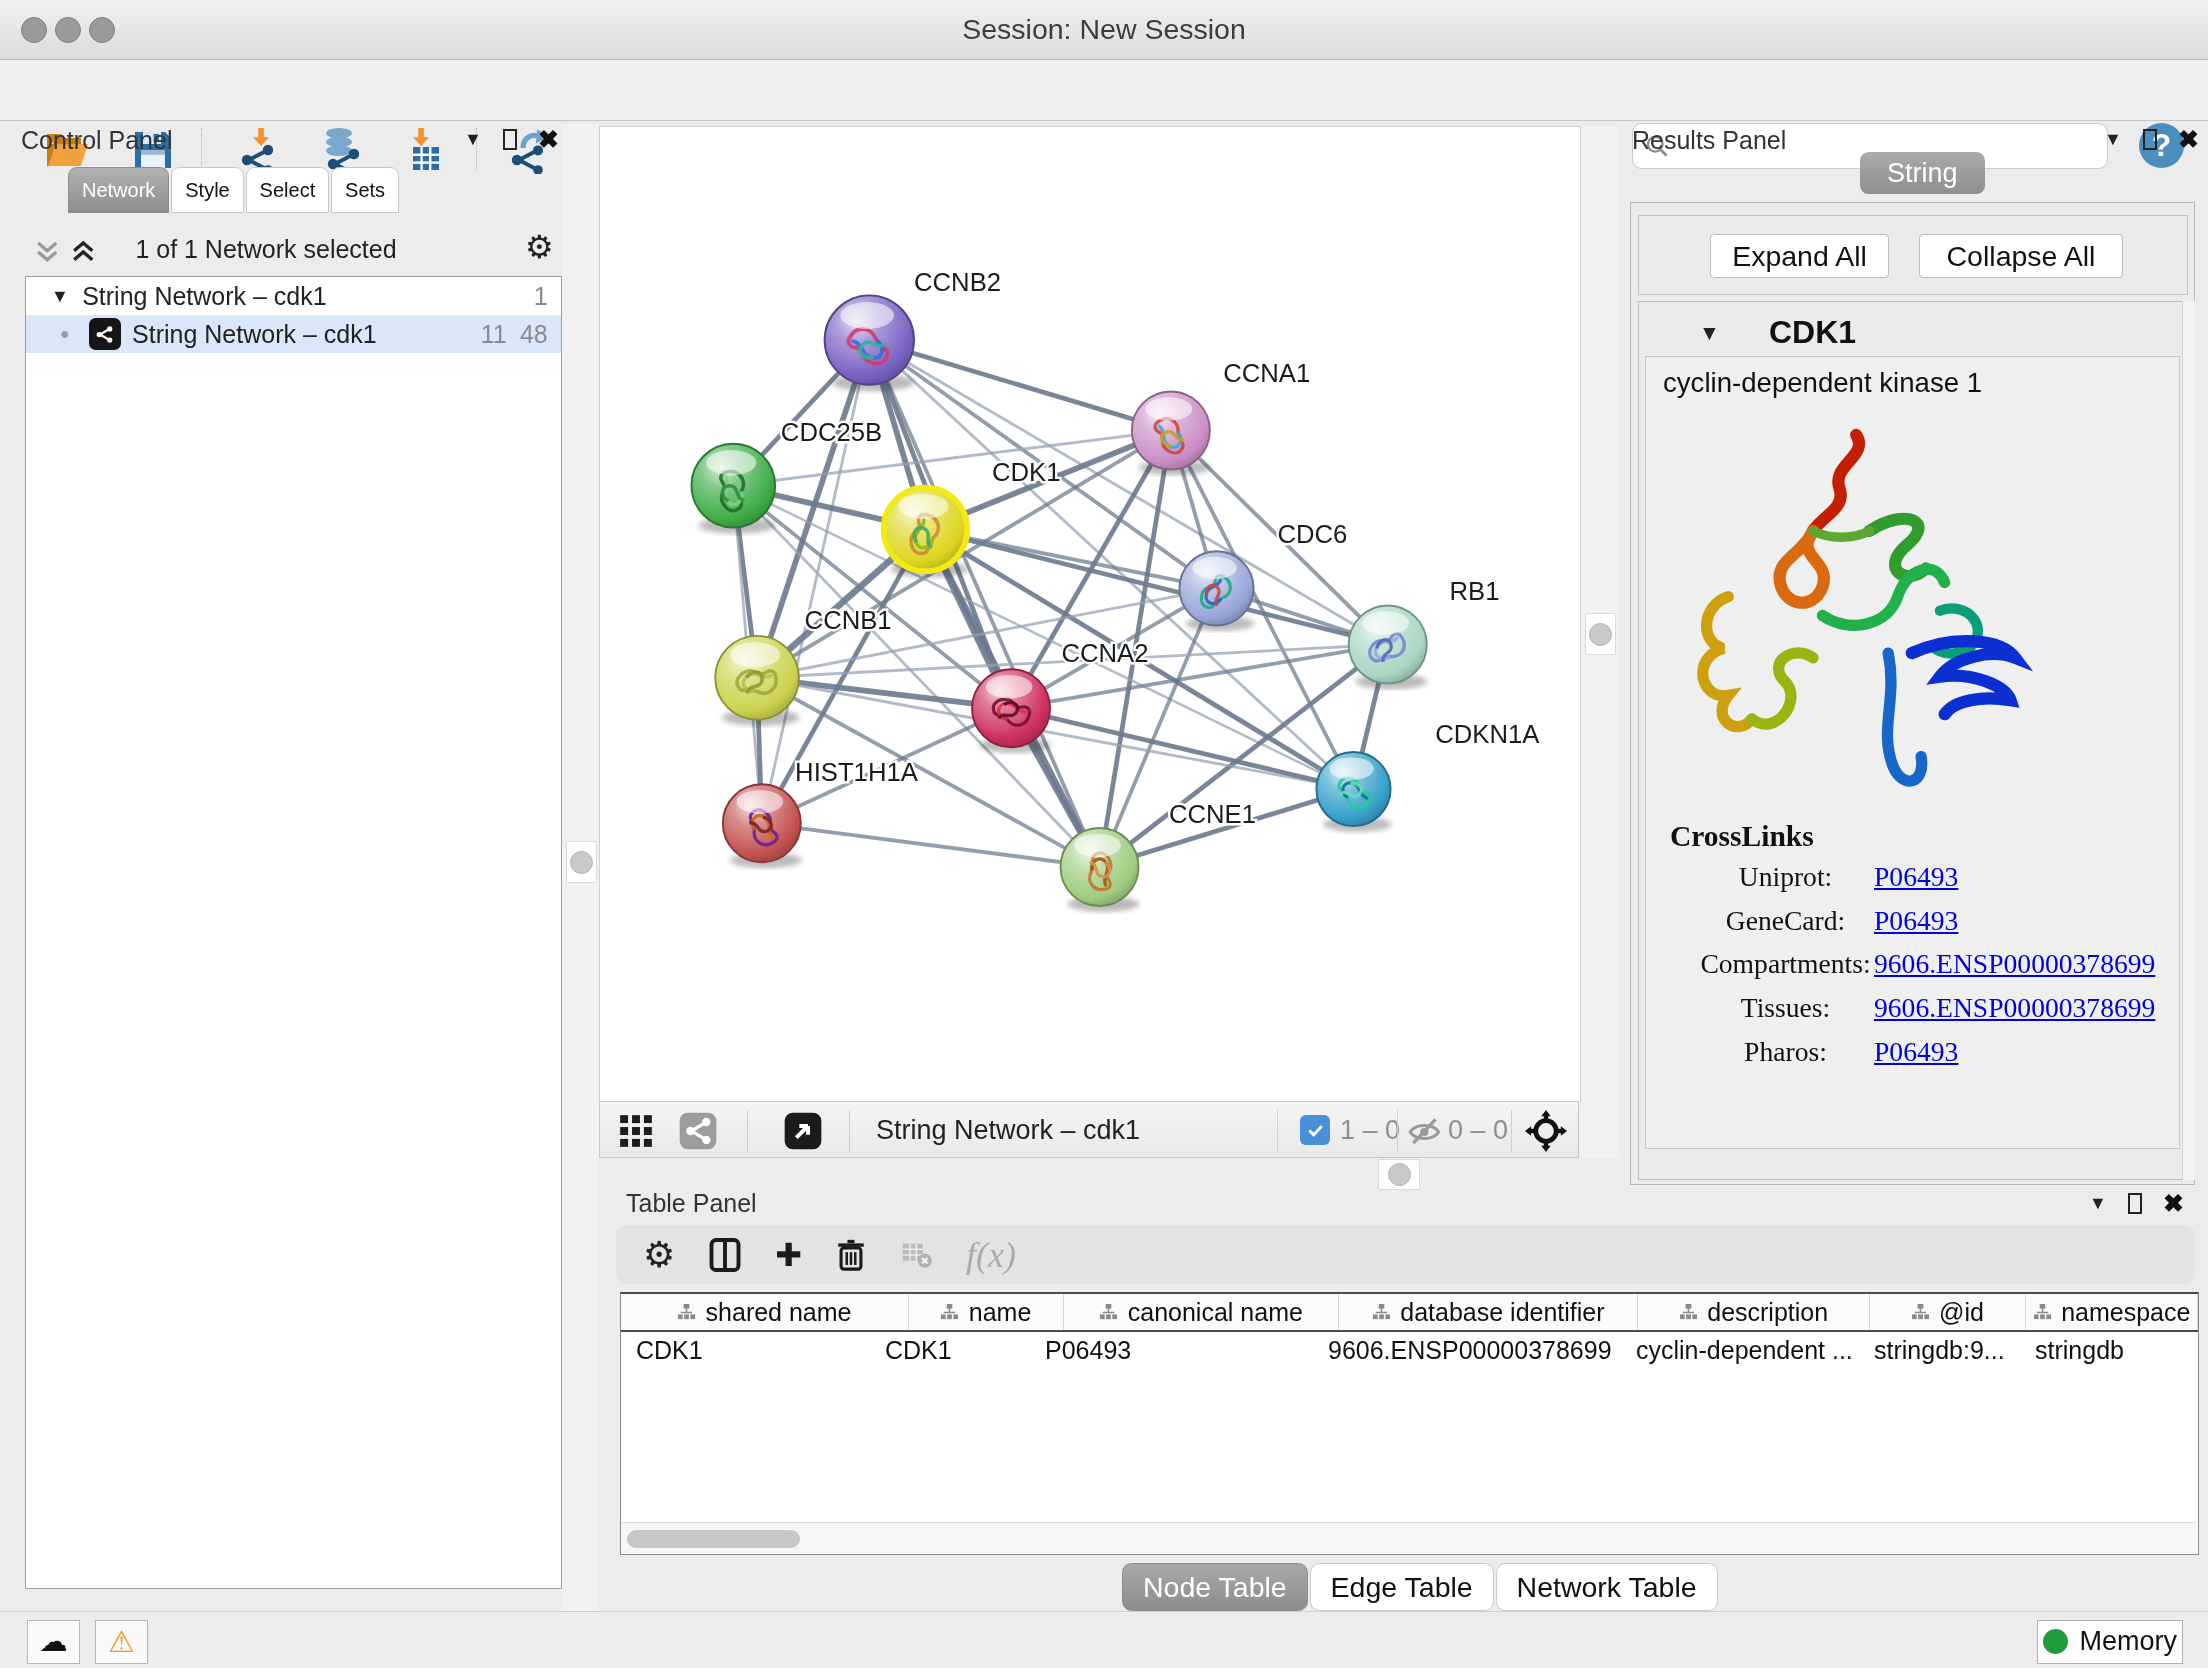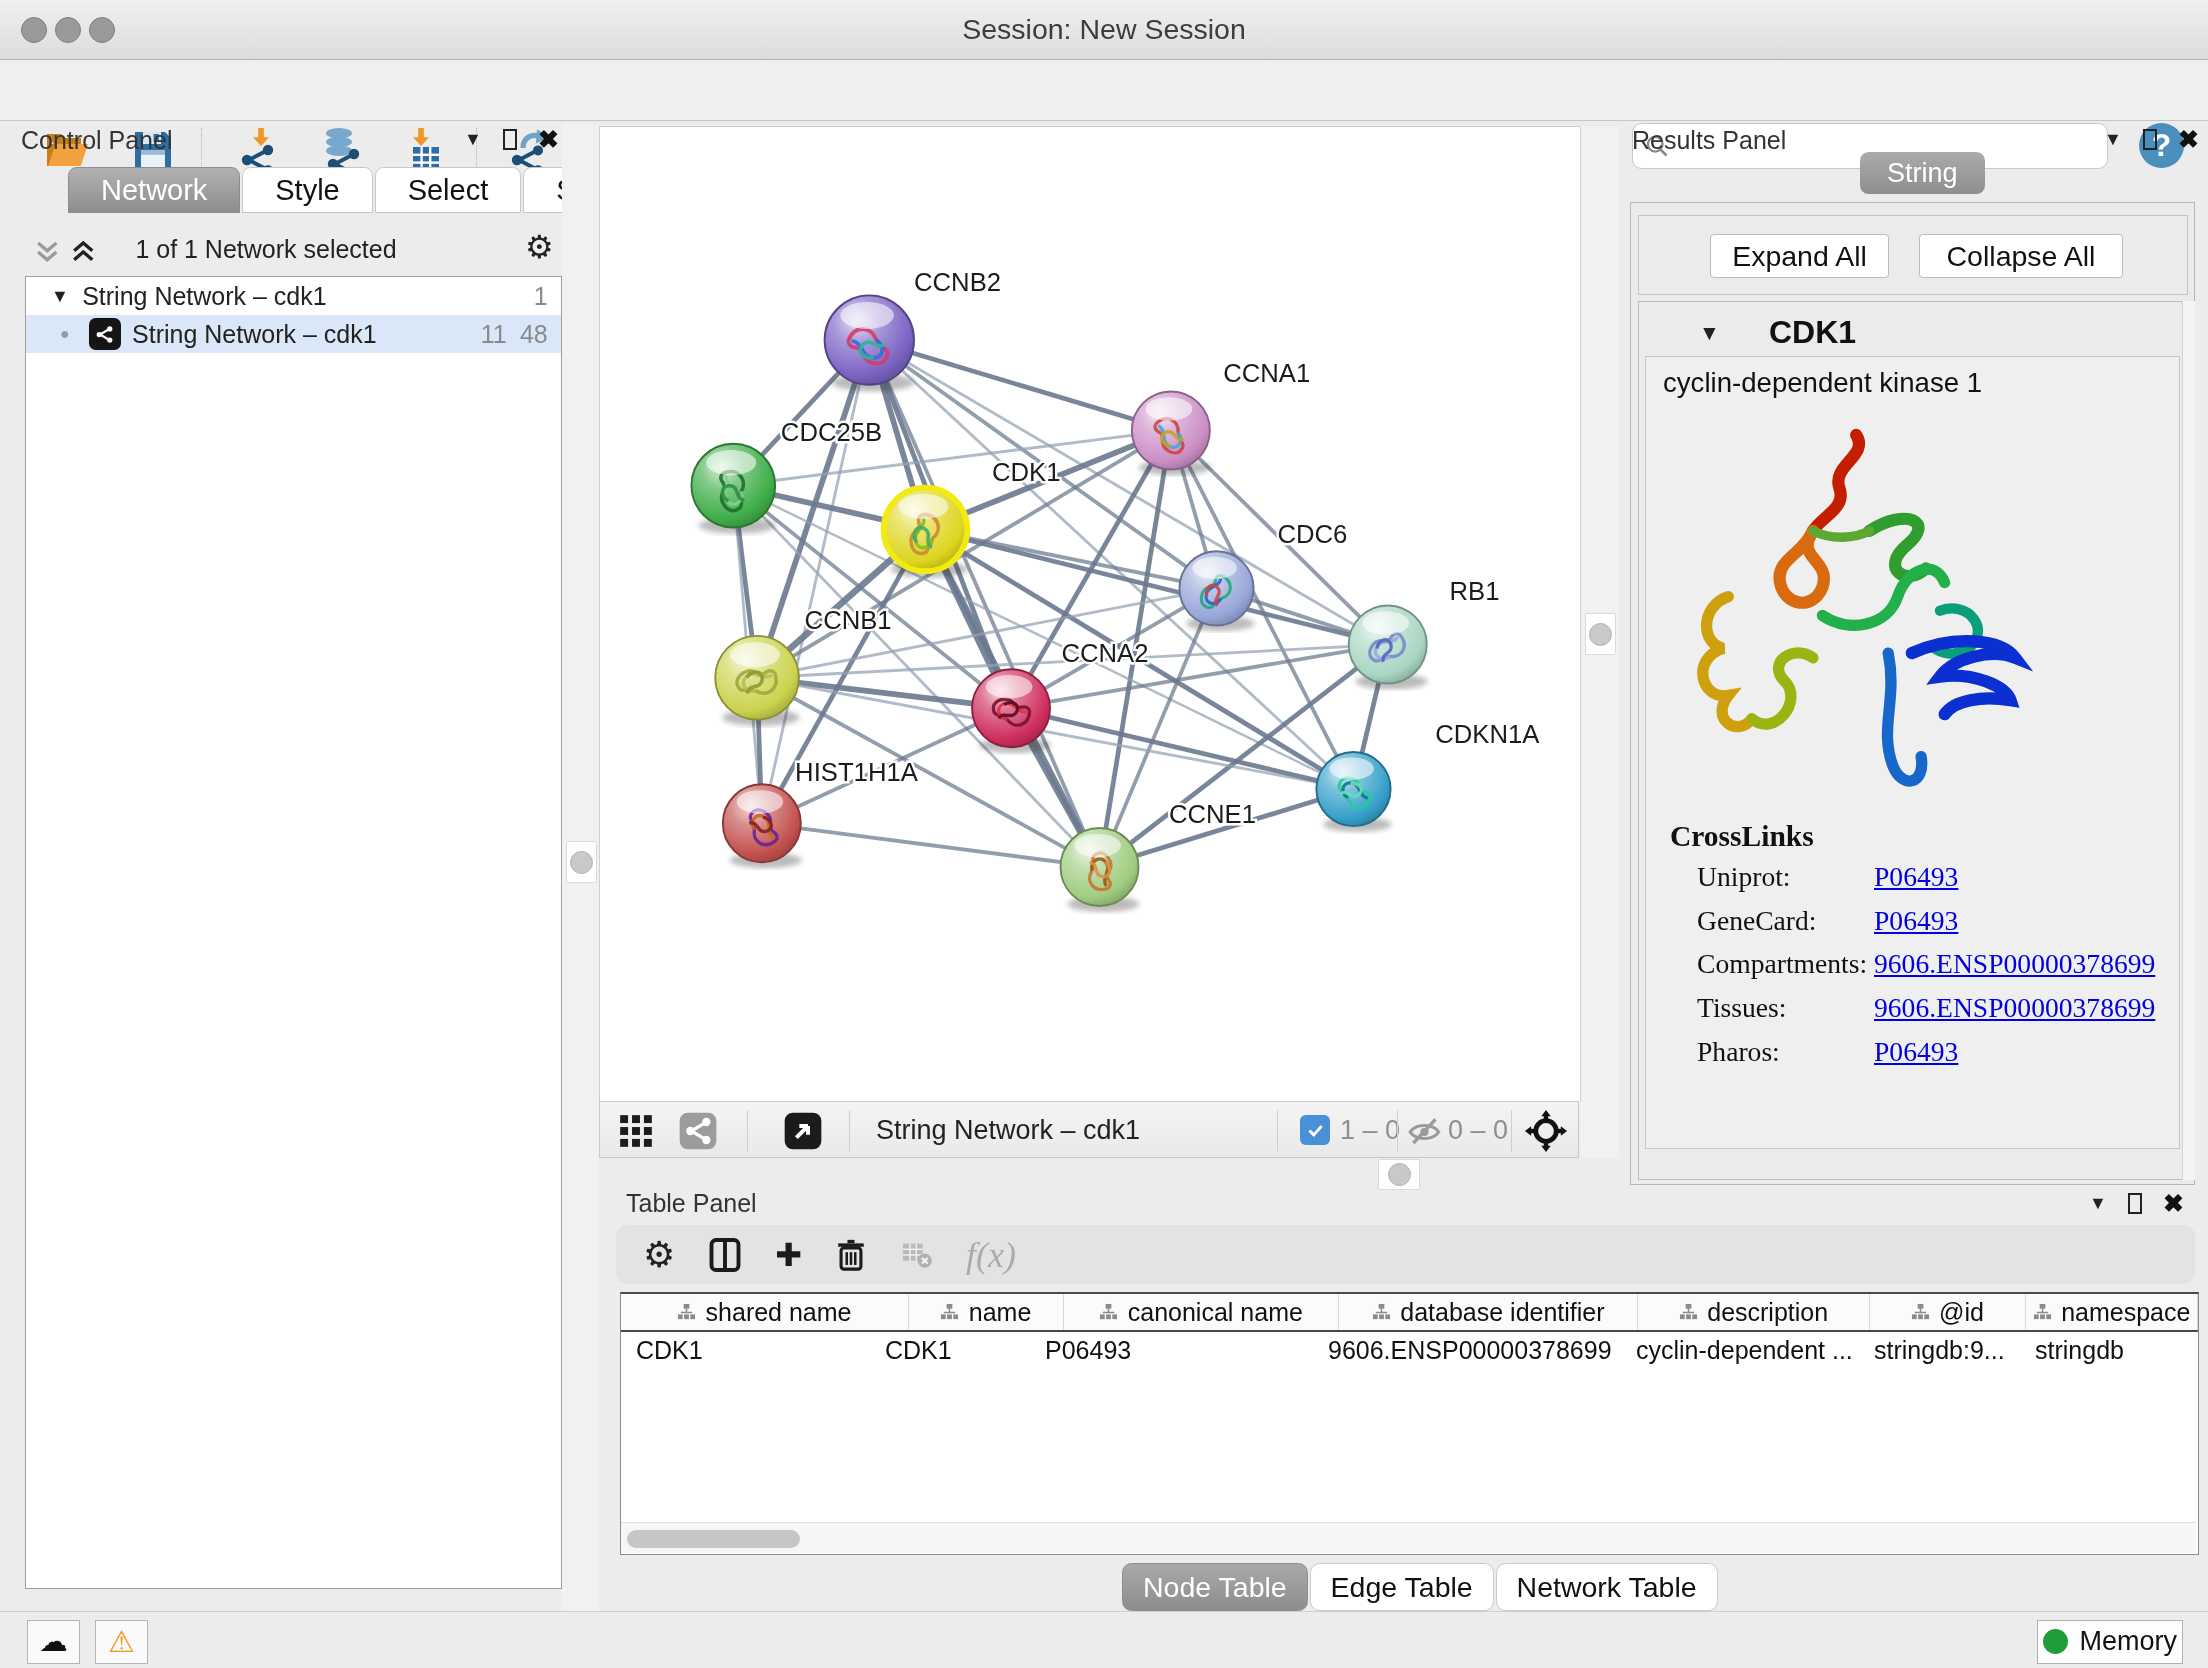--- a/index.html
+++ b/index.html
@@ -33,21 +33,21 @@
   .phead{font-size:25px;color:#333;}
   .winctl{display:flex;align-items:center;gap:21px;}
   .tri{font-size:18px;color:#222;}
   .winbox{width:14.3px;height:17px;border:2.9px solid #222;}
   .xclose{font-size:25px;color:#111;font-weight:bold;line-height:1;}
 
   
   .cp-title{position:absolute;left:21px;top:126px;}
   .cp-ctl{position:absolute;left:464px;top:127px;width:95px;}
   .tabrow{position:absolute;display:flex;}
-  .tab{font-size:29px;line-height:44px;padding:0 32px;background:#fff;color:#111;
+  .tab{font-size:20px;line-height:44px;padding:0 13px;background:#fff;color:#111;
     border:1px solid #c6c6c6;border-radius:8.6px 8.6px 0 0;margin-right:1.9px;}
   .tab.sel{background:linear-gradient(#b2b2b2,#8d8d8d);color:#fff;border-color:#8d8d8d;}
   #control-tabs{left:68px;top:167px;}
   .cp-sub{position:absolute;left:25px;top:232px;width:538px;height:38px;}
   .cp-status{position:absolute;left:57px;top:235px;width:418px;text-align:center;font-size:25px;color:#222;}
   .gear{font-size:32px;color:#222;line-height:1;}
   .cp-gear{position:absolute;left:525px;top:231px;}
   .listbox{position:absolute;left:25px;top:276px;width:535px;height:1311px;background:#fff;
     border:1.9px solid #9e9e9e;}
   .lrow{height:38px;display:flex;align-items:center;font-size:25px;}
@@ -90,21 +90,21 @@
   .rp-section{position:absolute;left:1638px;top:301px;width:550px;height:879px;border:1.9px solid #bdbdbd;
     box-sizing:border-box;}
   .rp-gene-tri{position:absolute;left:1699px;top:321px;font-size:21px;}
   .rp-gene{position:absolute;left:1769px;top:314px;font-size:32px;font-weight:bold;color:#111;}
   .rp-inner{position:absolute;left:1645px;top:356px;width:535px;height:793px;border:1.9px solid #c6c6c6;
     background:#eeefee;box-sizing:border-box;}
   .rp-desc{position:absolute;left:1663px;top:367px;font-size:27.6px;color:#111;}
   .rp-protein{position:absolute;left:1670px;top:418px;}
   .rp-cross{position:absolute;left:1670px;top:820px;font-family:"Liberation Serif",serif;
     font-weight:bold;font-size:29.5px;color:#111;}
-  .xrow{position:absolute;left:1697px;width:476px;display:flex;font-family:"Liberation Serif",serif;font-size:27.6px;}
+  .xrow{position:absolute;left:1697px;width:476px;display:flex;font-family:"Liberation Serif",serif;font-size:27.6px;text-align:center;}
   .xrow .xl{width:177px;color:#111;}
   .xrow .xv{color:#0000e0;text-decoration:underline;}
   .rp-scroll{position:absolute;left:2182px;top:301px;width:12.4px;height:879px;background:#f4f4f4;
     border-left:1px solid #d2d2d2;}
 
   
   .tp-title{position:absolute;left:626px;top:1189px;}
   .tp-ctl{position:absolute;left:2089px;top:1191px;width:95px;}
   .tp-toolbar{position:absolute;left:616px;top:1225px;width:1579px;height:59px;background:#e3e3e3;
     border-radius:11.4px;display:flex;align-items:center;gap:32px;padding-left:27px;box-sizing:border-box;}

